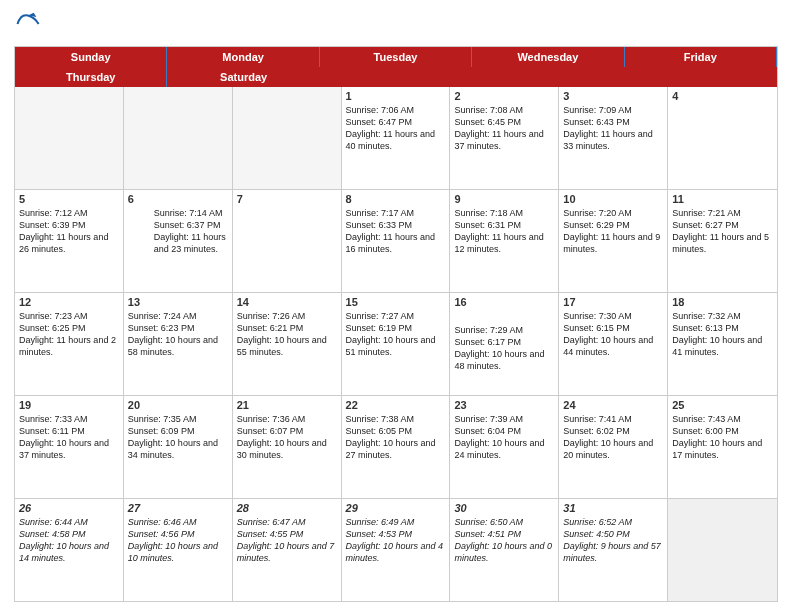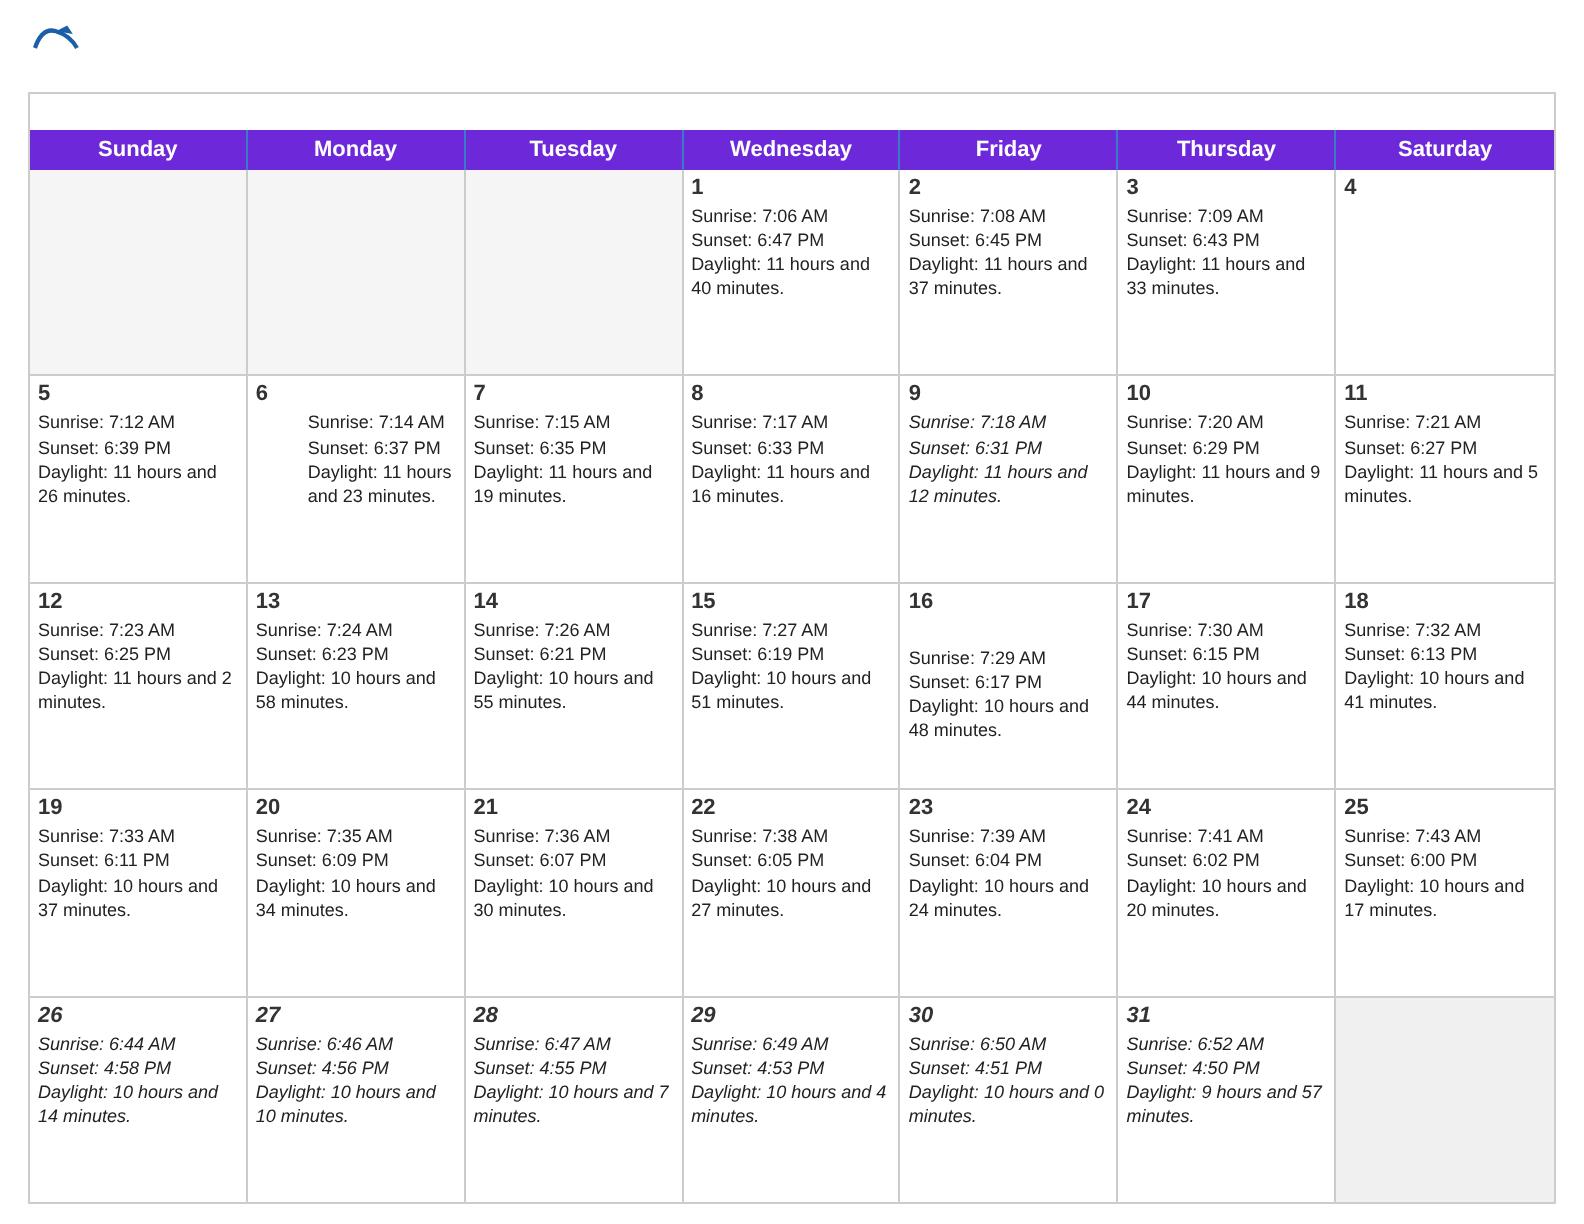--- a/index.html
+++ b/index.html
@@ -54,23 +54,22 @@
       color: #555;
     }
     .calendar {
       flex: 1;
       display: flex;
       flex-direction: column;
       border: 1px solid #ccc;
     }
     .cal-header-row {
       display: grid;
-      grid-template-columns: repeat(7, 1fr);
-      background: #6d28d9;
-      margin-top: 18px;
+      grid-template-columns: repeat(5, 1fr);
+      background: #b91c1c;
     }
     .cal-header-cell {
       color: #fff;
       font-size: 11px;
       font-weight: bold;
       text-align: center;
       padding: 4px 2px;
       border-right: 1px solid #3a7bc8;
     }
     .cal-header-cell:last-child { border-right: none; }
@@ -176,33 +175,30 @@
 Daylight: 11 hours and 26 minutes.</div>
           </div>
           <div class="cal-cell">
             <span class="day-num">6</span>
             <div class="cell-text" style="white-space: pre-wrap; margin-left: 26px;">Sunrise: 7:14 AM
 Sunset: 6:37 PM
 Daylight: 11 hours and 23 minutes.</div>
           </div>
           <div class="cal-cell">
             <span class="day-num">7</span>
-            <div class="cell-text" style="white-space: pre-wrap;">Sunrise: 7:15 AM
-Sunset: 6:35 PM
-Daylight: 11 hours and 19 minutes.</div>
           </div>
           <div class="cal-cell">
             <span class="day-num">8</span>
             <div class="cell-text" style="white-space: pre-wrap;">Sunrise: 7:17 AM
 Sunset: 6:33 PM
 Daylight: 11 hours and 16 minutes.</div>
           </div>
           <div class="cal-cell">
             <span class="day-num">9</span>
-            <div class="cell-text" style="white-space: pre-wrap; font-style: italic;">Sunrise: 7:18 AM
+            <div class="cell-text" style="white-space: pre-wrap;">Sunrise: 7:18 AM
 Sunset: 6:31 PM
 Daylight: 11 hours and 12 minutes.</div>
           </div>
           <div class="cal-cell">
             <span class="day-num">10</span>
             <div class="cell-text" style="white-space: pre-wrap;">Sunrise: 7:20 AM
 Sunset: 6:29 PM
 Daylight: 11 hours and 9 minutes.</div>
           </div>
           <div class="cal-cell">

